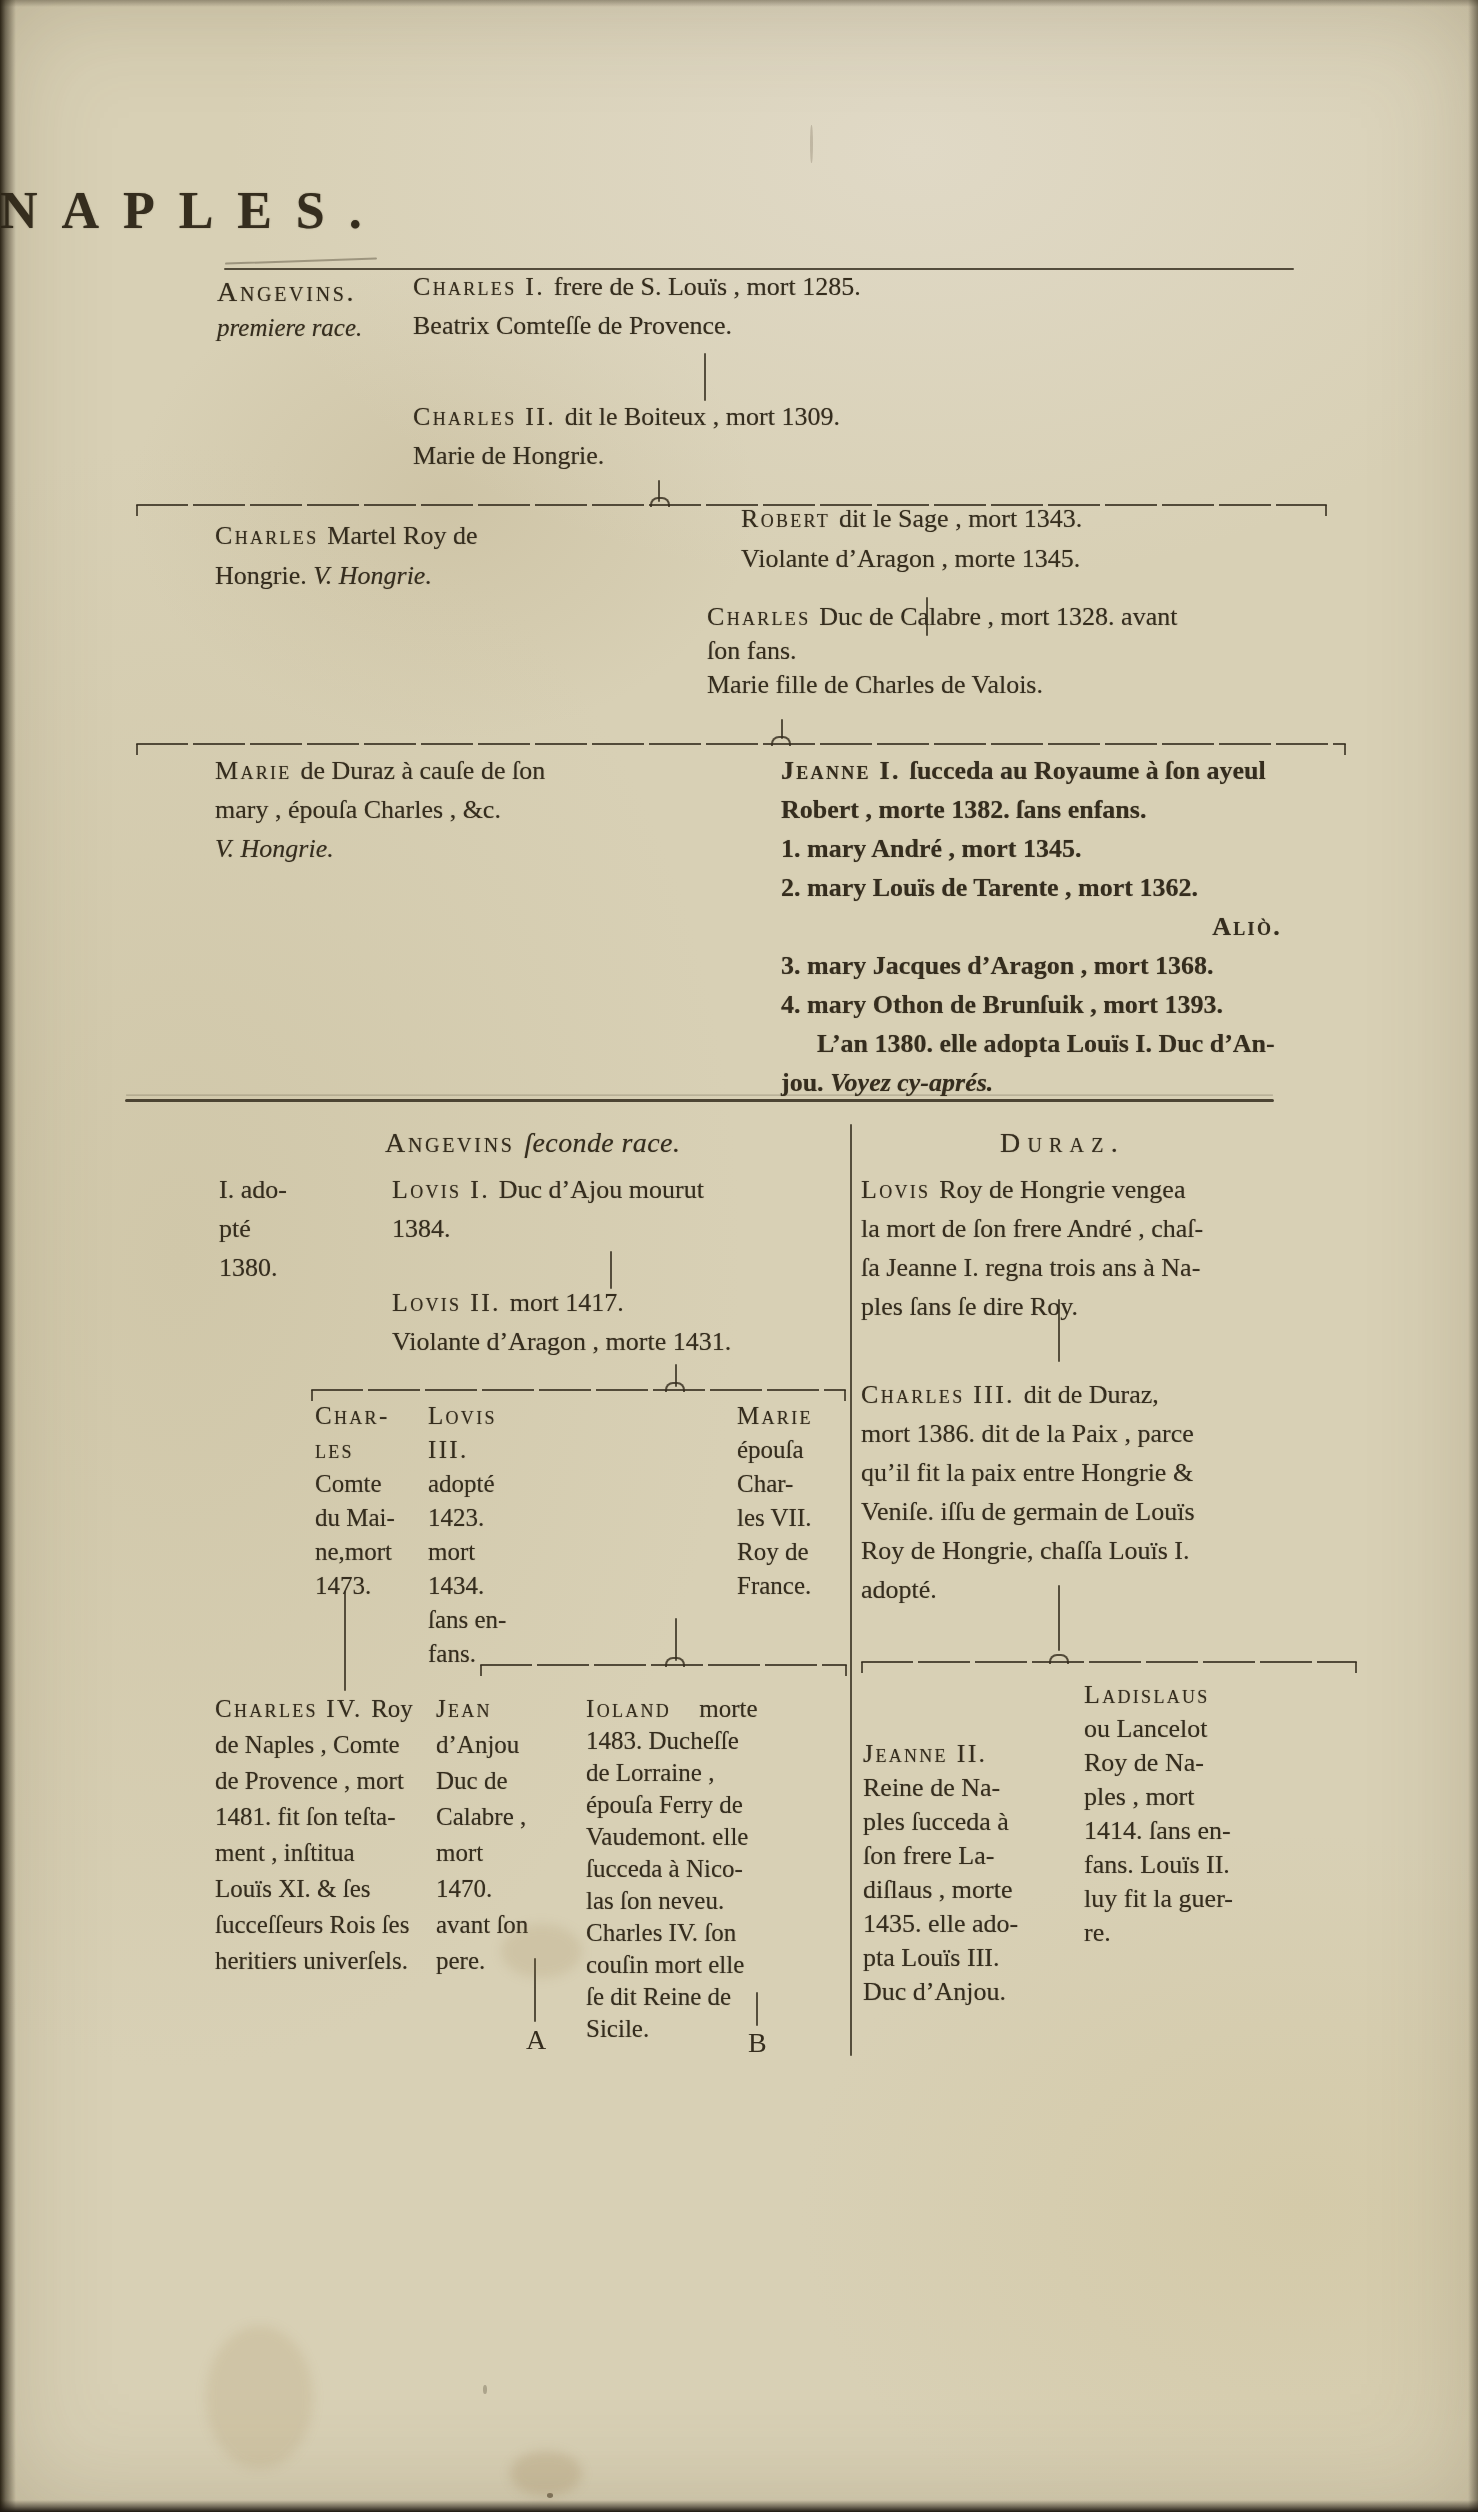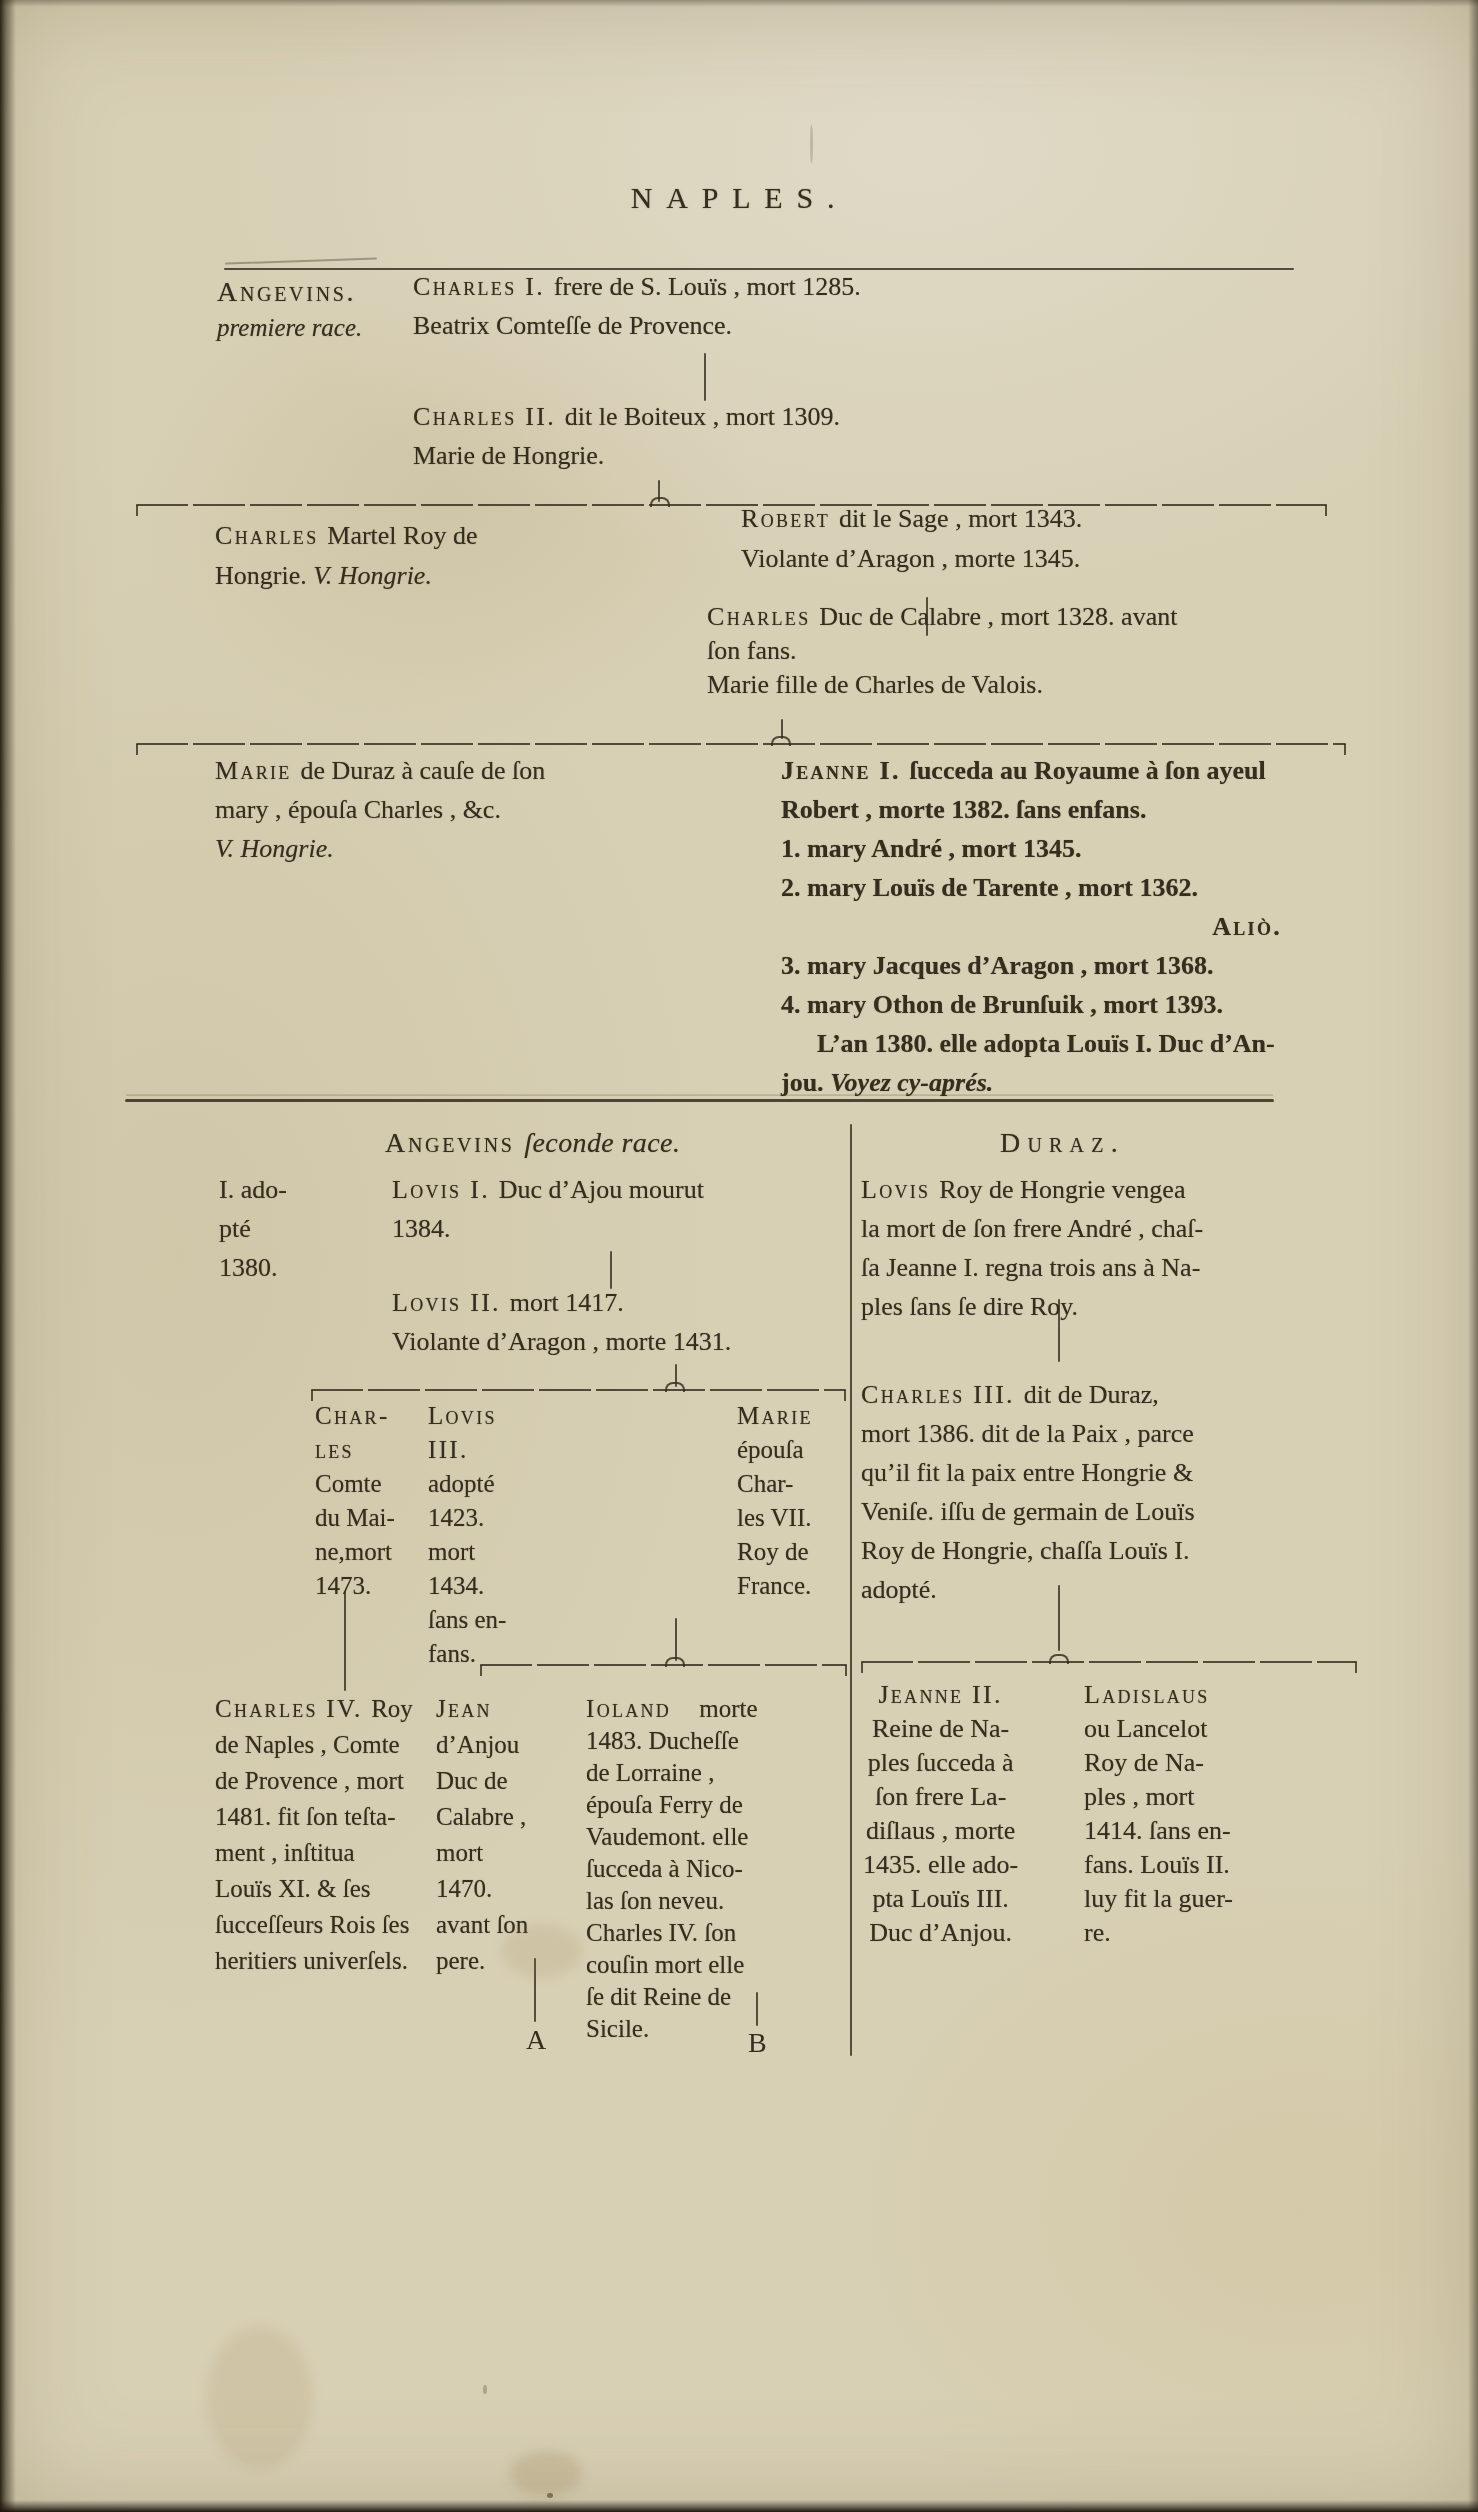--- a/index.html
+++ b/index.html
@@ -24,21 +24,21 @@
   .txt{font-size:26px;line-height:1;text-shadow:0 0 1.1px rgba(53,45,30,.45);}
   .lh44 .line{height:39px;}
   .lh45 .line{height:40px;}
   .lh40 .line{height:36px;}
   .lh38 .line{height:34px;}
   .lh36 .line{height:32px;}
   .lead{font-variant:small-caps;letter-spacing:2.3px;margin-right:.34em;}
   .lead2{font-variant:small-caps;letter-spacing:2.3px;}
   .it{font-style:italic;}
   .sm{font-size:25px;}
-  .title{font-size:30px;letter-spacing:.46em;text-align:center;text-shadow:0 0 1.3px rgba(53,45,30,.5);}
+  .title{font-size:52px;letter-spacing:.46em;text-shadow:0 0 1.3px rgba(53,45,30,.5);font-weight:bold;}
   .sec-head{font-variant:small-caps;font-size:28px;letter-spacing:2.7px;text-shadow:0 0 1.1px rgba(53,45,30,.5);}
   .rule{position:absolute;background:var(--ink-soft);height:2.1px;border-radius:1.8px;}
   .rule-heavy{position:absolute;height:3.2px;background:var(--ink);opacity:.85;border-radius:1.8px;box-shadow:0 -5.4px 0 -0.9px rgba(53,45,30,.30);}
   .vbar{position:absolute;width:2.3px;background:var(--ink);opacity:.8;border-radius:1.8px;}
   .brk{position:absolute;height:13.4px;}
   .brk .bar{position:absolute;left:0;right:0;top:0;height:2.2px;border-radius:1.8px;
     background:repeating-linear-gradient(90deg,var(--ink-soft) 0 52px,rgba(0,0,0,0) 52px 57px);}
   .brk::before,.brk::after{content:"";position:absolute;top:0.9px;width:2.2px;height:11.6px;background:var(--ink);opacity:.78;}
   .brk::before{left:0;}
   .brk::after{right:0;}
@@ -251,21 +251,21 @@
     <div class="line">Roy de Hongrie, chaſſa Louïs I.</div>
     <div class="line">adopté.</div>
   </div>
   <div class="vbar" style="left:1058px;top:1585px;height:66px;"></div>
 
   <div class="brk" style="left:861px;top:1661px;width:496px;">
     <div class="bar"></div>
     <div class="peak" style="left:40%;"></div>
   </div>
 
-  <div class="abs txt lh38" style="left:863px;top:1682px;text-align:center;">
+  <div class="abs txt lh38" style="left:863px;top:1741px;">
     <div class="line"><span class="lead2">Jeanne II.</span></div>
     <div class="line">Reine de Na-</div>
     <div class="line">ples ſucceda à</div>
     <div class="line">ſon frere La-</div>
     <div class="line">diſlaus , morte</div>
     <div class="line">1435. elle ado-</div>
     <div class="line">pta Louïs III.</div>
     <div class="line">Duc d’Anjou.</div>
   </div>
 

